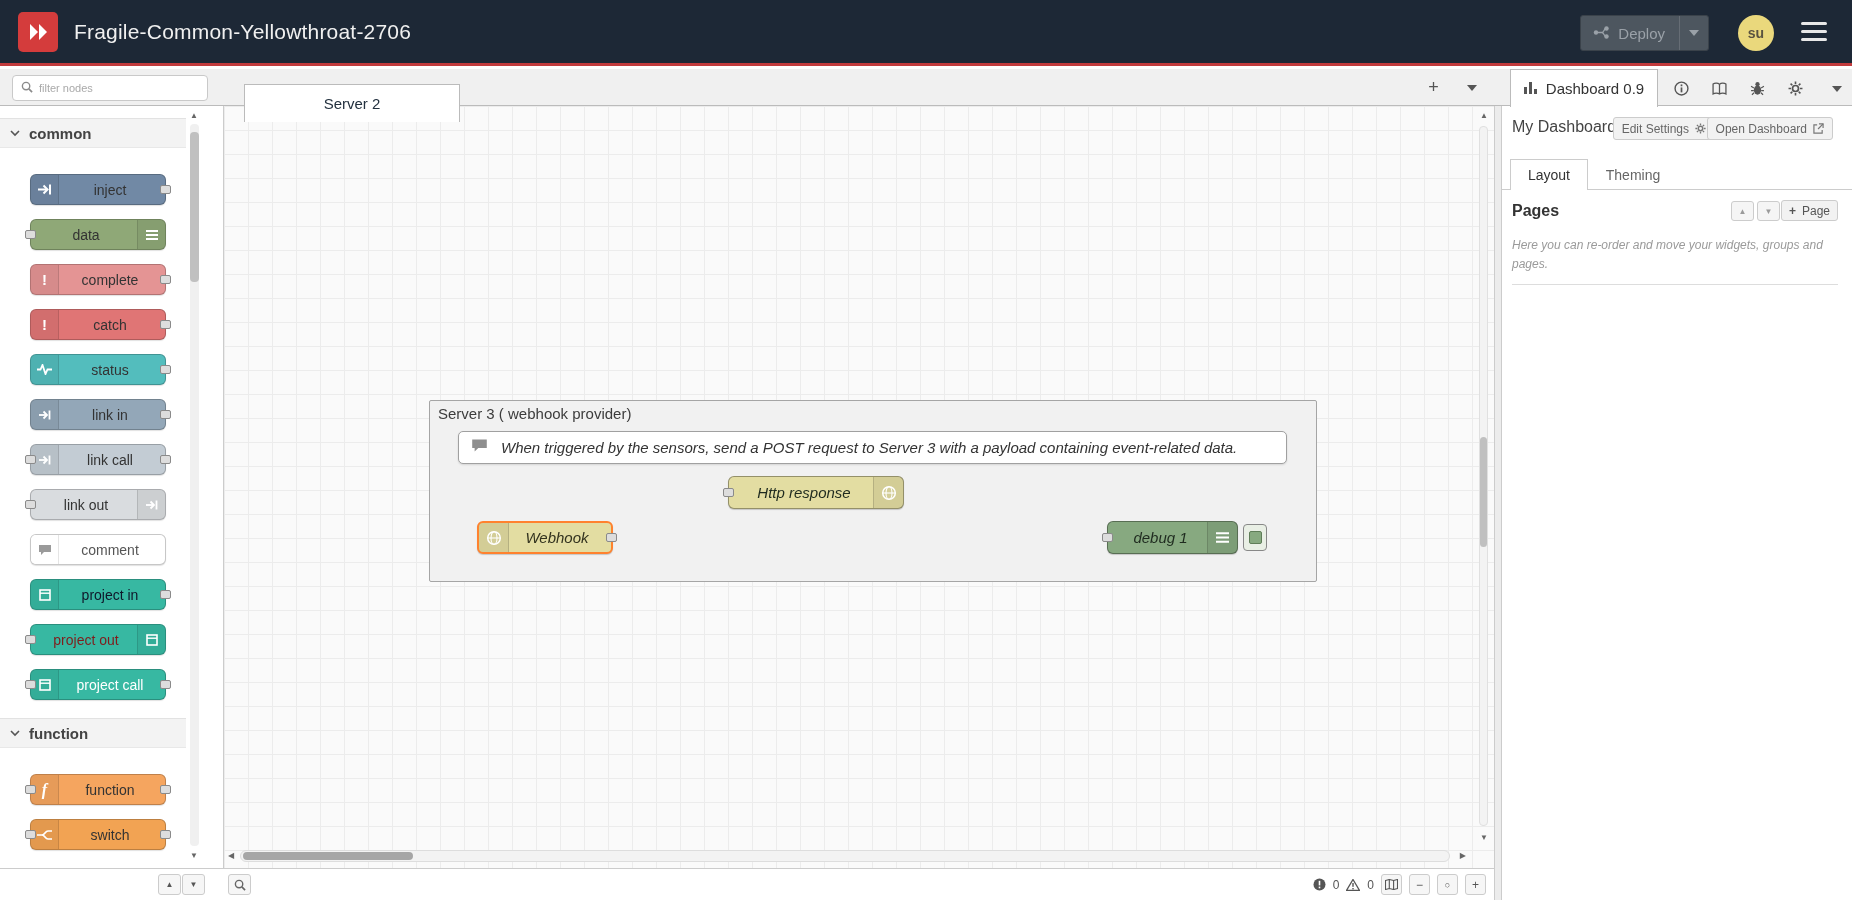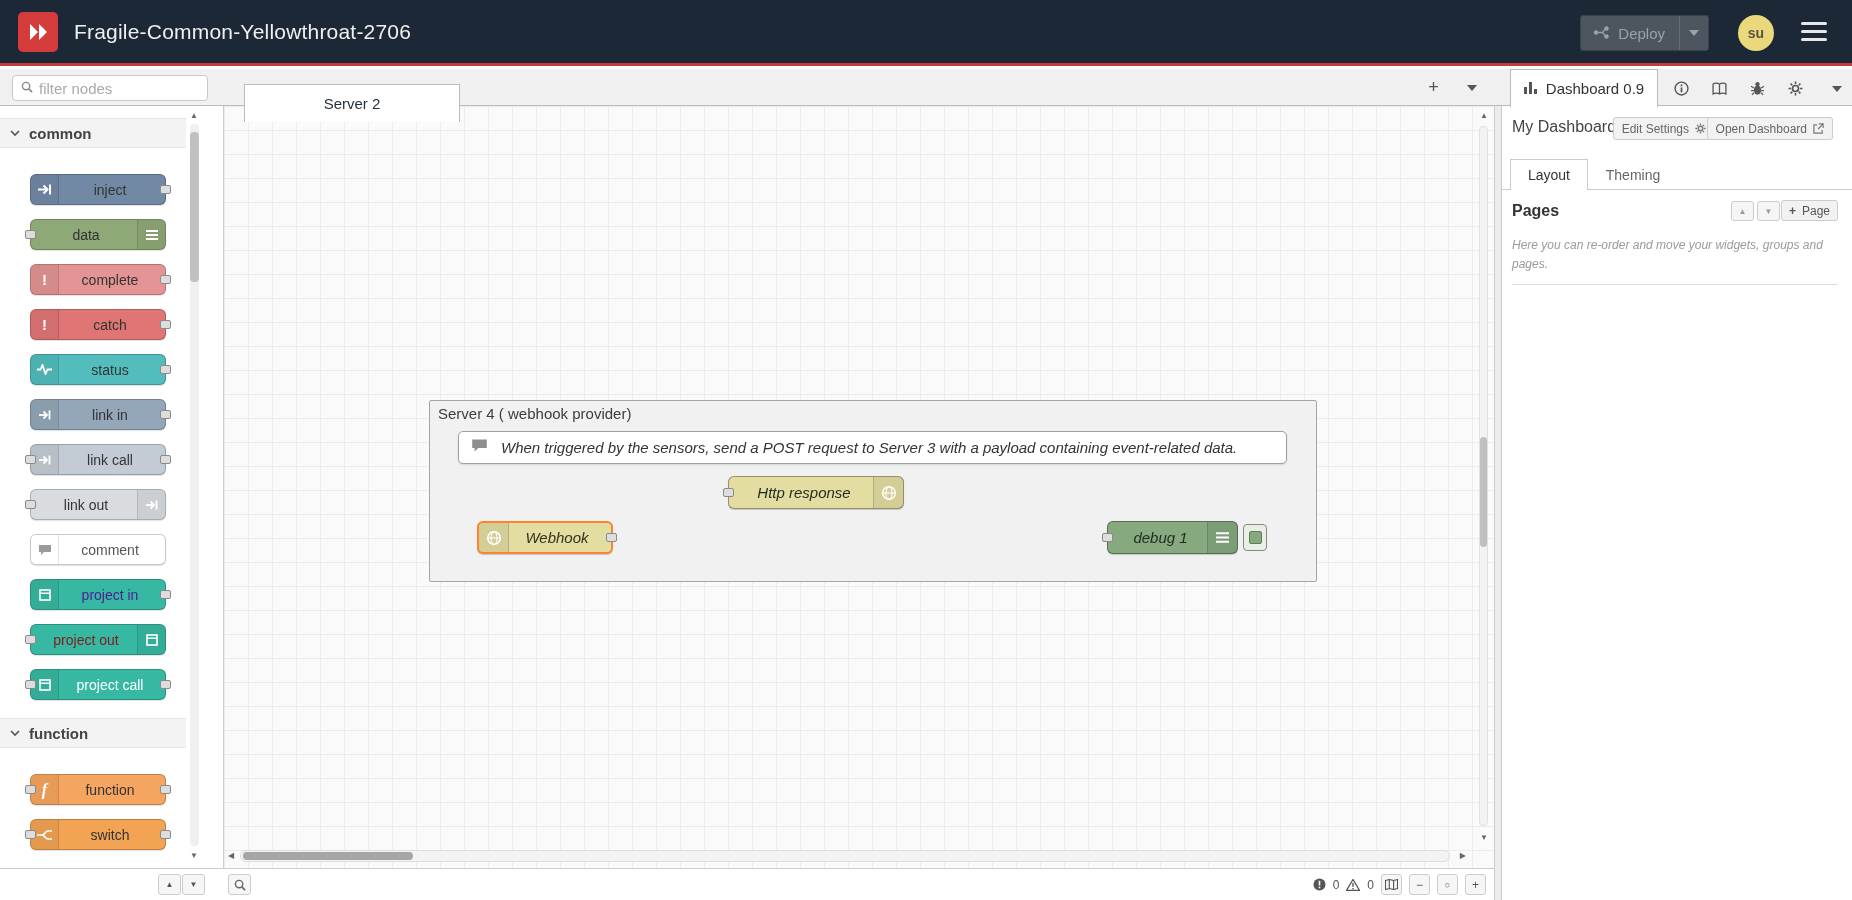--- a/index.html
+++ b/index.html
@@ -16,21 +16,21 @@
   .deploy .dsep{width:1px;height:100%;background:rgba(255,255,255,.14)}
   .deploy .dcaret{padding:0 9px;height:100%;display:flex;align-items:center}
   .caret{width:0;height:0;border-left:5px solid transparent;border-right:5px solid transparent;border-top:6px solid #9aa1a8}
   .avatar{position:absolute;right:78px;top:15px;width:36px;height:36px;border-radius:50%;background:#ead87c;color:#5a5340;font-size:14px;font-weight:700;display:flex;align-items:center;justify-content:center}
   .burger{position:absolute;right:25px;top:22px;width:26px;cursor:pointer}
   .burger i{display:block;height:3px;background:#e8e8e8;border-radius:2px;margin-bottom:5px}
 
   
   .tabbar{position:absolute;left:0;top:69px;width:100%;height:37px;background:#f0f0f0;border-bottom:1px solid #bbb}
   .filter{position:absolute;left:12px;top:75px;width:196px;height:26px;background:#fff;border:1px solid #c9c9c9;border-radius:4px;display:flex;align-items:center;padding:0 8px;gap:6px}
-  .filter input{border:none;outline:none;width:100%;font-size:15px;color:#444;font-family:"Liberation Sans",sans-serif;background:transparent}
+  .filter input{border:none;outline:none;width:100%;font-size:11px;color:#444;font-family:"Liberation Sans",sans-serif;background:transparent}
   .filter input::placeholder{color:#a9a9a9}
   .tab-act{position:absolute;left:244px;top:84px;width:216px;height:38px;background:#fff;border:1px solid #bbb;border-bottom:none;z-index:3;display:flex;align-items:center;justify-content:center;font-size:15px;color:#23313f;font-weight:500}
   .icobtn{position:absolute;top:74px;width:27px;height:27px;display:flex;align-items:center;justify-content:center;color:#555;font-size:18px;cursor:pointer}
   .sb-tab-act{position:absolute;left:1510px;top:69px;width:148px;height:38px;background:#fff;border:1px solid #bbb;border-bottom:none;z-index:3;display:flex;align-items:center;justify-content:center;gap:8px;font-size:15px;color:#333}
   .sb-ico{position:absolute;top:75px;width:30px;height:27px;display:flex;align-items:center;justify-content:center;color:#555;cursor:pointer}
 
   
   .palette{position:absolute;left:0;top:106px;width:224px;height:762px;background:#fff;border-right:1px solid #ccc;overflow:hidden}
   .pal-cat{width:186px;height:30px;background:#f3f3f3;border-top:1px solid #e2e2e2;border-bottom:1px solid #e8e8e8;display:flex;align-items:center;gap:9px;padding-left:10px;font-size:15px;font-weight:700;color:#444}
   .pnode{position:relative;width:136px;height:31px;margin:14px 0 0 30px;border:1px solid rgba(0,0,0,.22);border-radius:6px;box-shadow:0 1px 1px rgba(0,0,0,.12);font-size:14px;color:#333}
@@ -299,21 +299,21 @@
       <span class="plabel" style="color:#555">comment</span>
     </div>
 
     <div class="pnode t-project il">
       <span class="ibox l">
           <svg width="12" height="12" viewBox="0 0 12 12">
             <rect x="1" y="1" width="10" height="10" fill="none" stroke="#fff" stroke-width="1.6"></rect>
             <path d="M1 4.2 H11" stroke="#fff" stroke-width="1.4"></path>
           </svg>
         </span>
-      <span class="plabel" style="color:#4c1d95">project in</span>
+      <span class="plabel" style="color:#0f172a">project in</span>
       <span class="port pout"></span>
     </div>
 
     <div class="pnode t-project ir">
       <span class="ibox r">
           <svg width="12" height="12" viewBox="0 0 12 12">
             <rect x="1" y="1" width="10" height="10" fill="none" stroke="#fff" stroke-width="1.6"></rect>
             <path d="M1 4.2 H11" stroke="#fff" stroke-width="1.4"></path>
           </svg>
         </span>
@@ -370,21 +370,21 @@
 
   <div class="canvas">
 
     <svg class="wires" width="1270" height="762">
       <path d="M394 431 C448 431 447 386 501 386" stroke="#999" stroke-width="3" fill="none" stroke-linecap="round"></path>
       <path d="M394 431 C437 431 453 431 496 431" stroke="#999" stroke-width="3" fill="none" stroke-linecap="round"></path>
       <path d="M731 431 C790 431 821 431 880 431" stroke="#999" stroke-width="3" fill="none" stroke-linecap="round"></path>
     </svg>
 
     <div class="group">
-      <div class="group-label">Server 4 ( webhook provider)</div>
+      <div class="group-label">Server 3 ( webhook provider)</div>
     </div>
 
     <div class="comment">
       <span><svg width="17" height="15" viewBox="0 0 14 12">
             <path d="M1 1 H13 V8 H6 L3 11 V8 H1 Z" fill="#8e8e8e"></path>
           </svg></span>
       <span class="comment-text">When triggered by the sensors, send a POST request to Server 3 with a payload containing event-related data.</span>
     </div>
 
     <div class="cnode c-http sel" style="left:253px;top:415px;width:136px">

